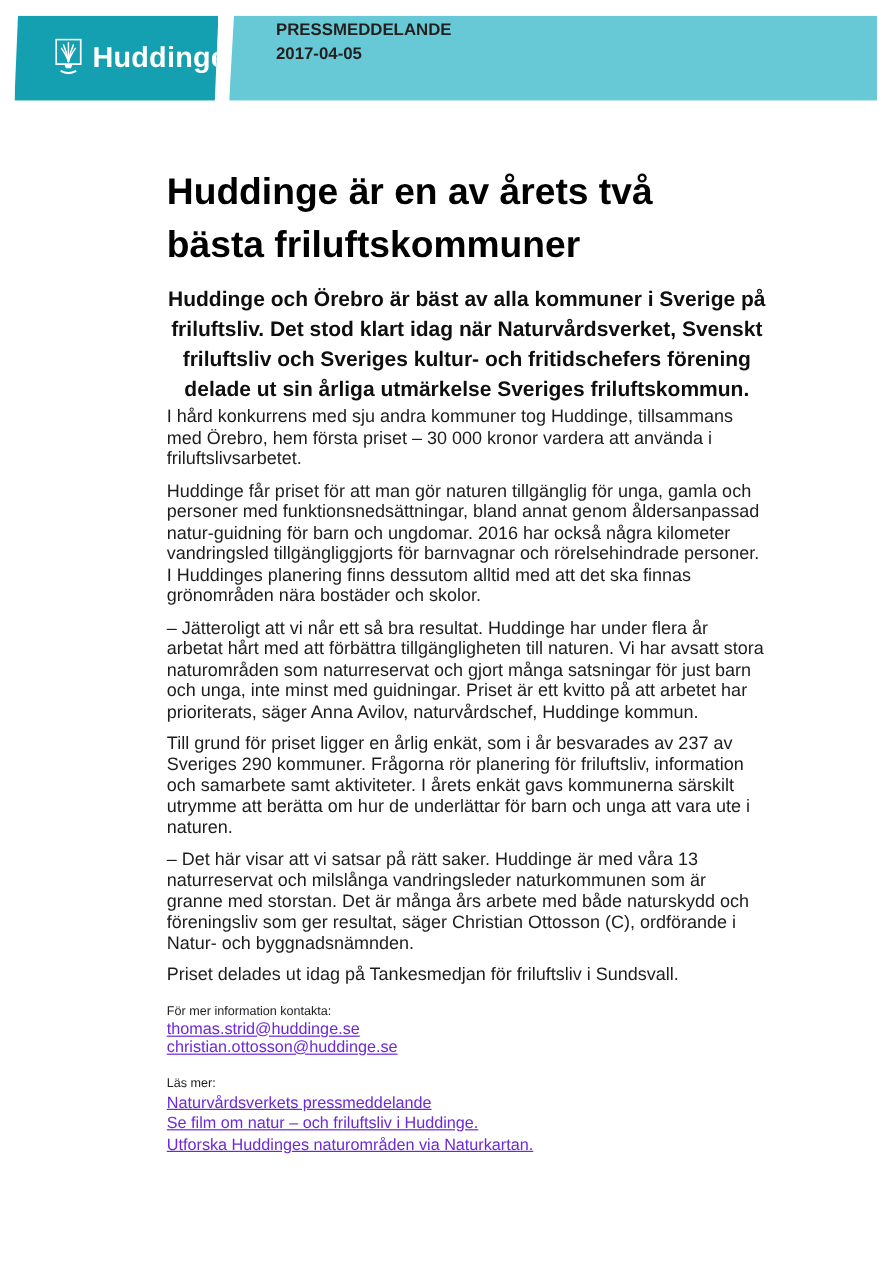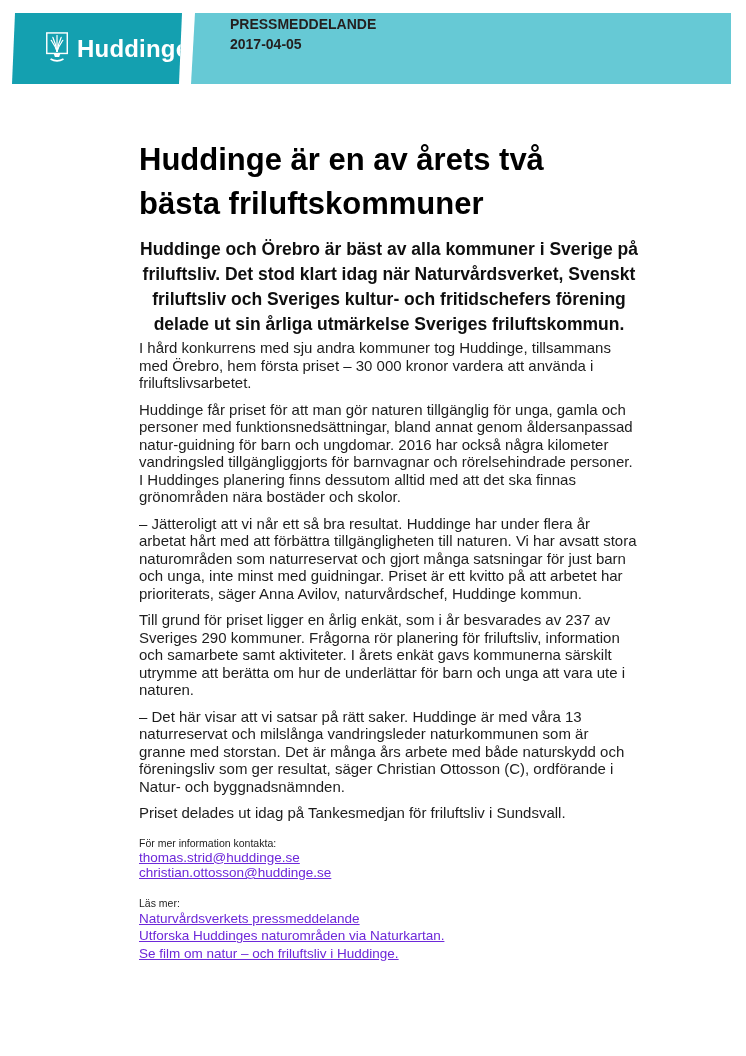--- a/index.html
+++ b/index.html
@@ -96,18 +96,18 @@
 
     <div class="contact">
       <div class="small-heading">För mer information kontakta:</div>
       <div><a href="#">thomas.strid@huddinge.se</a></div>
       <div><a href="#">christian.ottosson@huddinge.se</a></div>
     </div>
 
     <div class="readmore">
       <div class="small-heading">Läs mer:</div>
       <a href="#" class="link-line">Naturvårdsverkets pressmeddelande</a>
+      <a href="#" class="link-line">Se film om natur – och friluftsliv i Huddinge.</a>
       <a href="#" class="link-line">Utforska Huddinges naturområden via Naturkartan.</a>
-      <a href="#" class="link-line">Se film om natur – och friluftsliv i Huddinge.</a>
     </div>
   </div>
 
 </div>
 
 </body></html>

